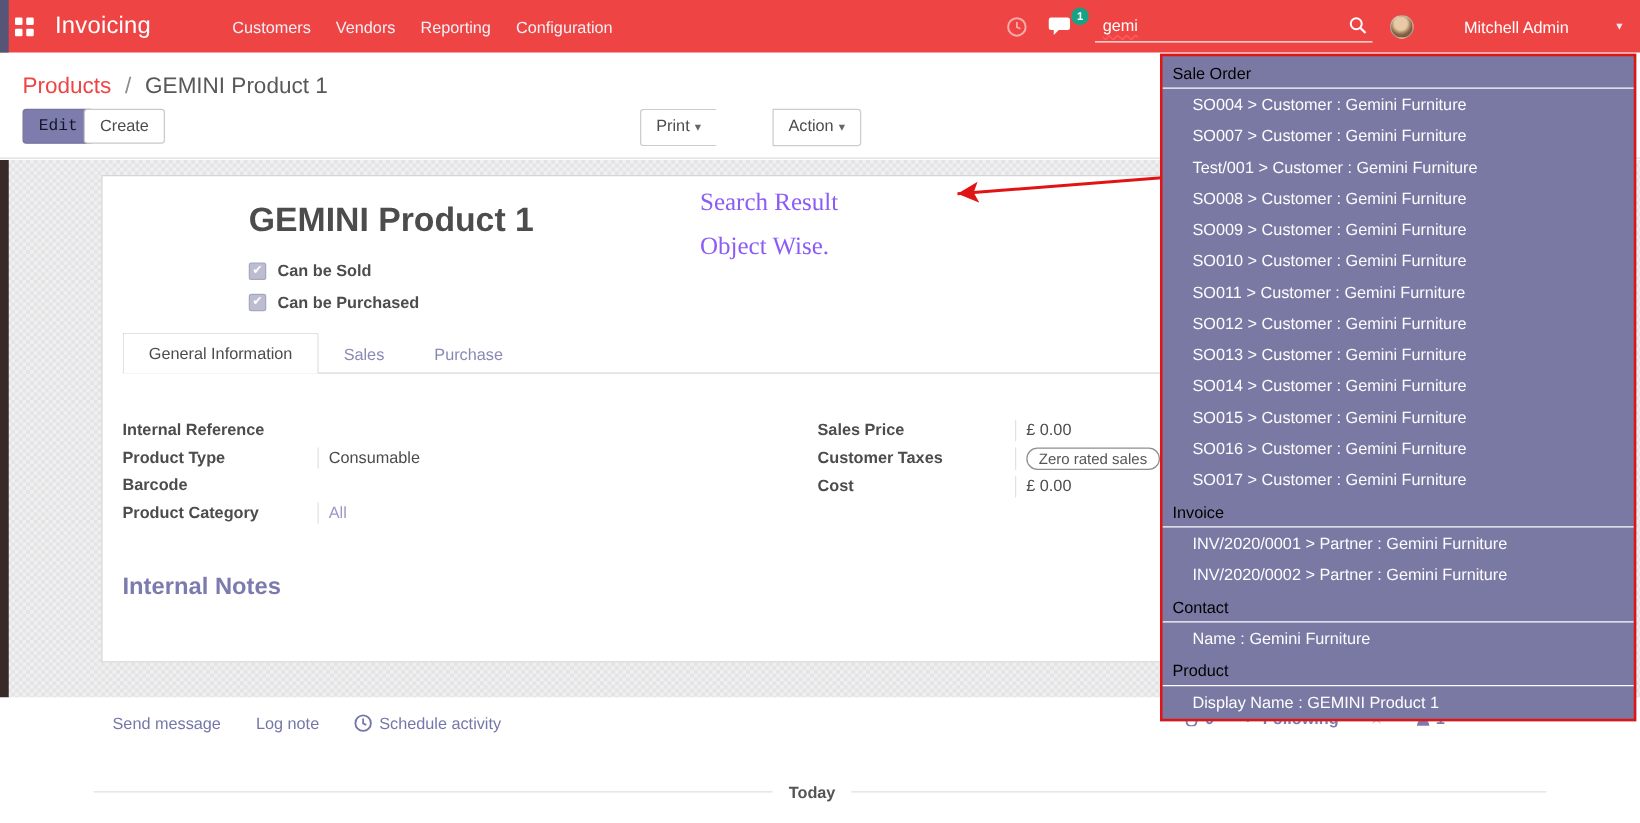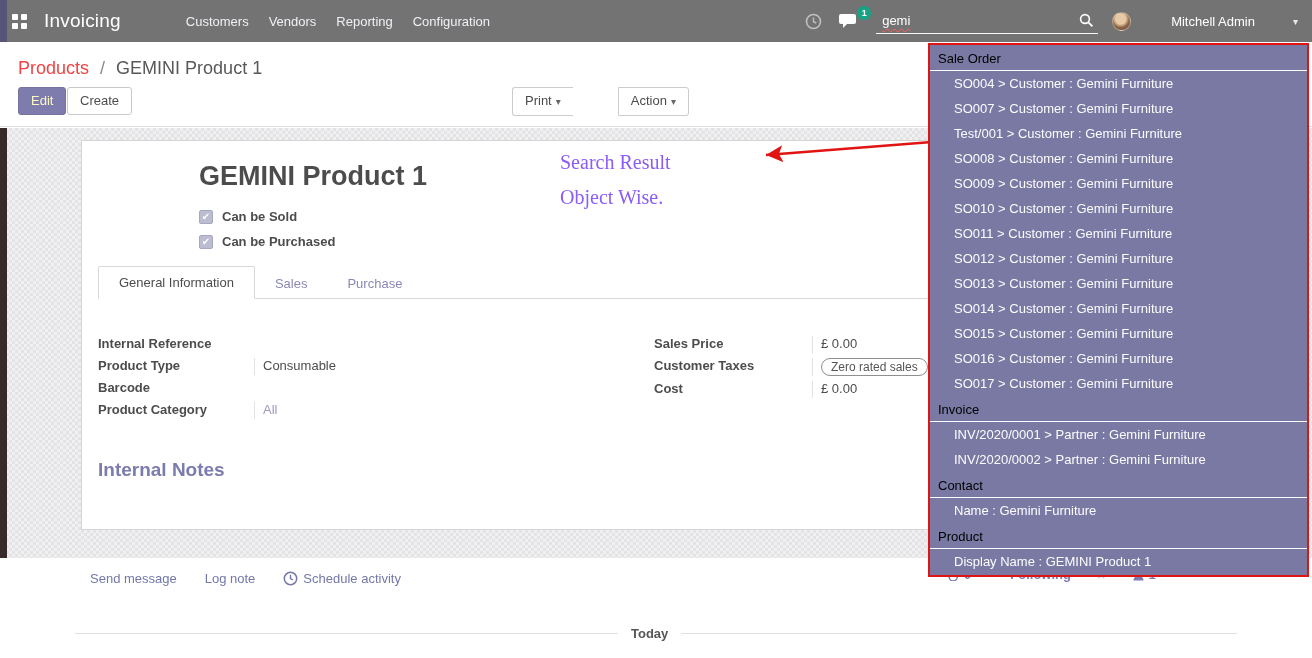--- a/index.html
+++ b/index.html
@@ -5,21 +5,21 @@
   * { margin:0; padding:0; box-sizing:border-box; }
   html,body { background:#fff; }
   .screen {
     position:relative; width:1312px; height:658px; overflow:hidden;
     font-family:"Liberation Sans", sans-serif; background:#fff; font-size:13px; color:#4c4c4c;
   }
 
   
   .navbar {
     position:absolute; top:0; left:0; width:1312px; height:42px;
-    background:#737373; color:#fff; display:flex; align-items:center; z-index:60;
+    background:#ef4444; color:#fff; display:flex; align-items:center; z-index:60;
   }
   .nav-edge { position:absolute; left:0; top:0; width:7px; height:42px; background:#575577; }
   .apps-icon { margin-left:12px; width:15px; height:15px; display:grid;
     grid-template-columns:6px 6px; grid-template-rows:6px 6px; gap:3px; cursor:pointer; }
   .apps-icon i { background:#fff; border-radius:1px; }
   .app-name { font-size:19px; margin-left:17px; letter-spacing:.2px; }
   .nav-menu { display:flex; margin-left:55px; }
   .nav-menu .menu-item { padding:13px 10px; font-size:13px; color:#f0f0f6; cursor:pointer; }
   .nav-right { margin-left:auto; display:flex; align-items:center; }
   .icon-btn { position:relative; margin-right:16px; cursor:pointer; display:flex; align-items:center; }
@@ -47,21 +47,21 @@
 
   
   .control-panel { position:absolute; top:42px; left:0; width:1312px; height:85px;
     background:#fff; border-bottom:1px solid #dedede; }
   .breadcrumb { position:absolute; left:18px; top:16px; font-size:18px; }
   .bc-link { color:#ef4444; cursor:pointer; }
   .bc-sep { color:#8b8b8b; padding:0 6px; }
   .bc-current { color:#585858; }
   .btn { display:inline-block; font-size:13px; border-radius:3px; padding:5px 12px;
     border:1px solid transparent; cursor:pointer; line-height:16px; }
-  .btn-edit { position:absolute; left:18px; top:45px; background:#7d7cad; color:#fef9c3; border-color:#74739f; }
+  .btn-edit { position:absolute; left:18px; top:45px; background:#7d7cad; color:#0f172a; border-color:#74739f;font-family:Liberation Mono, monospace; }
   .btn-create { position:absolute; left:67px; top:45px; background:#fff; color:#4c4c4c; border-color:#c9c9c9; }
   .btn-group { position:absolute; left:512px; top:45px; display:flex;gap:45px; }
   .btn-group .btn { background:#fff; color:#4c4c4c; border:1px solid #ccc; border-radius:0; }
   .btn-group .btn:first-child { border-radius:3px 0 0 3px; border-right:none; }
   .btn-group .btn:last-child { border-radius:0 3px 3px 0; }
   .caret { font-size:10px; color:#666; margin-left:4px; }
 
   
   .content-area {
     position:absolute; top:128px; left:0; width:1312px; height:430px;

